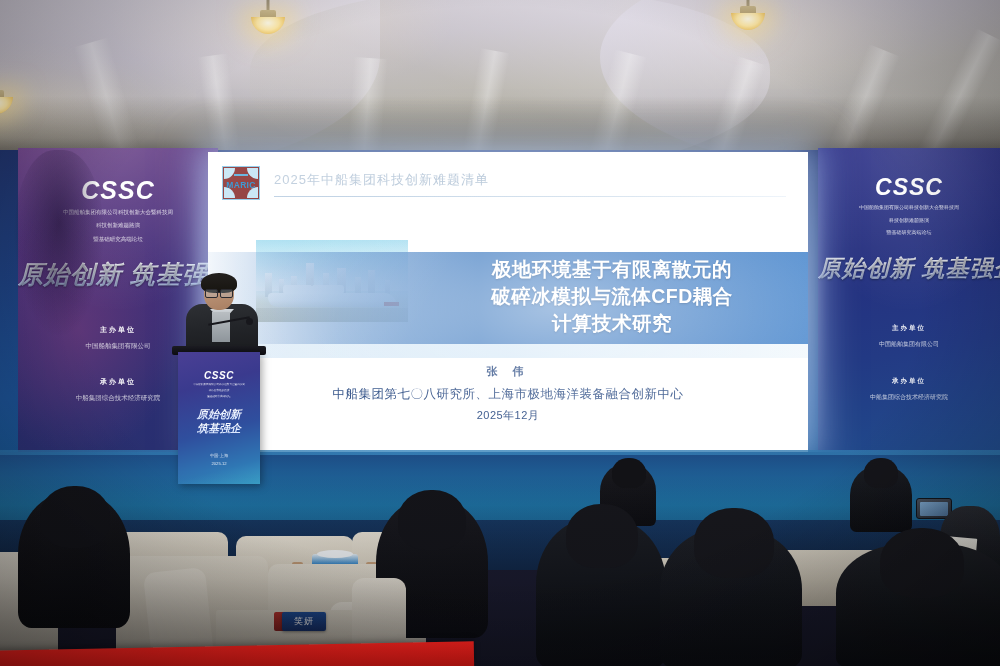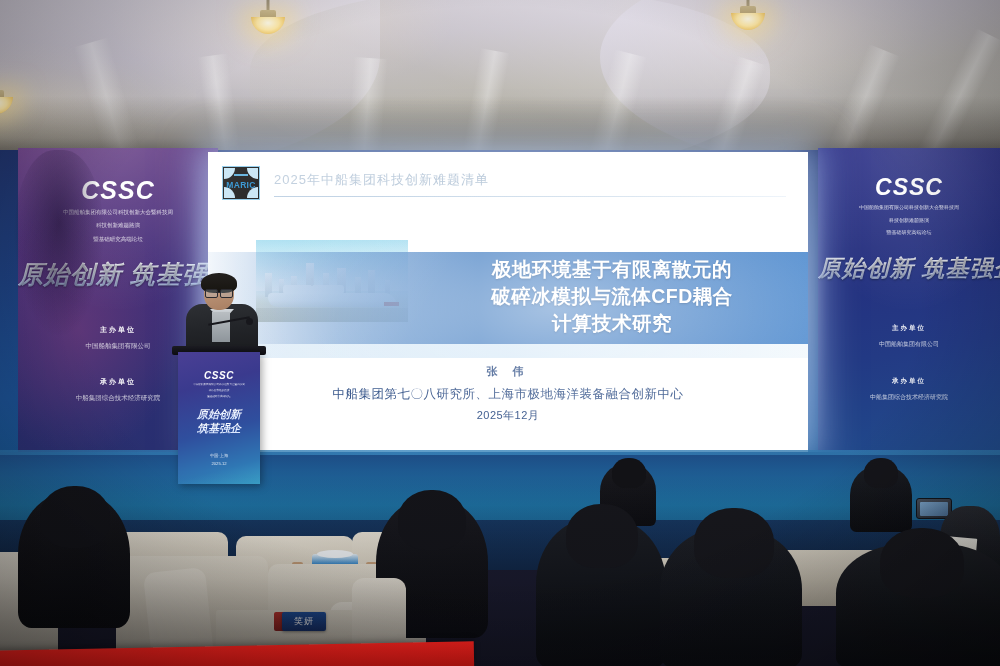--- a/index.html
+++ b/index.html
@@ -120,21 +120,21 @@
     position:absolute;left:196px;top:144px;width:624px;height:318px;
     background:radial-gradient(ellipse at 50% 50%,rgba(255,255,255,.85),rgba(215,232,255,.22) 70%,rgba(215,232,255,0) 100%);
     filter:blur(6px);
   }
 
   .slide{position:absolute;inset:0;overflow:hidden;background:#fff;}
 
   .slide-head{position:absolute;left:14px;top:14px;right:22px;height:34px;}
   .maric-logo{
     position:absolute;left:0;top:0;width:36px;height:32px;
-    border:1.6px solid #7fc4e8;background:#000000;
+    border:1.6px solid #7fc4e8;background:#7f1d1d;
     display:flex;align-items:center;justify-content:center;
   }
   .maric-logo .corner{position:absolute;width:11px;height:11px;background:#bfe2f4;}
   .maric-logo .c1{left:1px;top:1px;border-radius:0 0 100% 0;}
   .maric-logo .c2{right:1px;top:1px;border-radius:0 0 0 100%;}
   .maric-logo .c3{left:1px;bottom:1px;border-radius:0 100% 0 0;}
   .maric-logo .c4{right:1px;bottom:1px;border-radius:100% 0 0 0;}
   .maric-logo .dash{position:absolute;left:50%;transform:translateX(-50%);top:7px;width:14px;height:1.5px;background:#4aa6d8;}
   .maric-logo .word{position:relative;font-size:8.5px;font-weight:bold;color:#3d9ad4;letter-spacing:.3px;z-index:2;margin-top:4px;}
 

